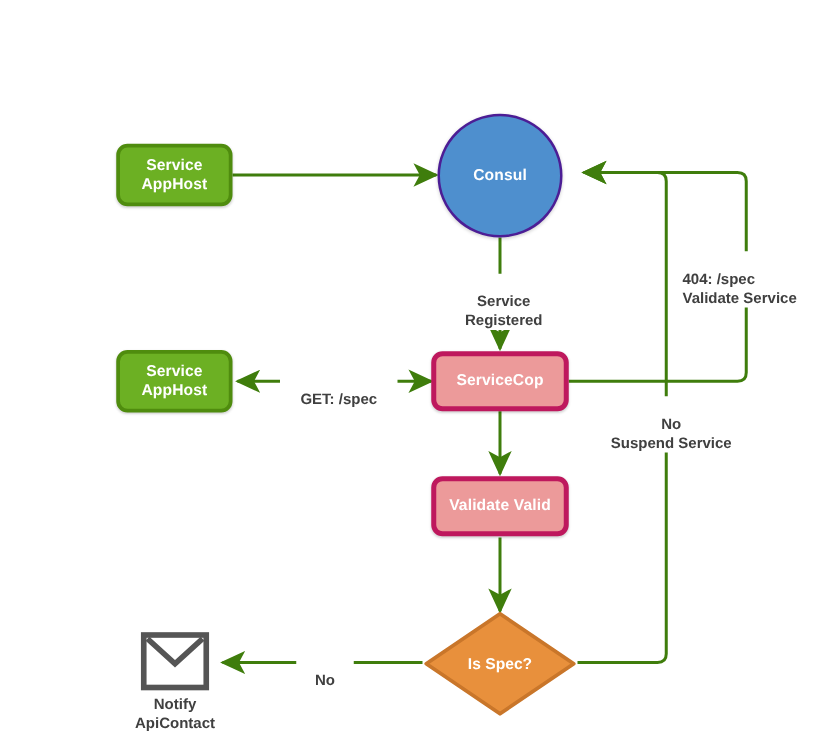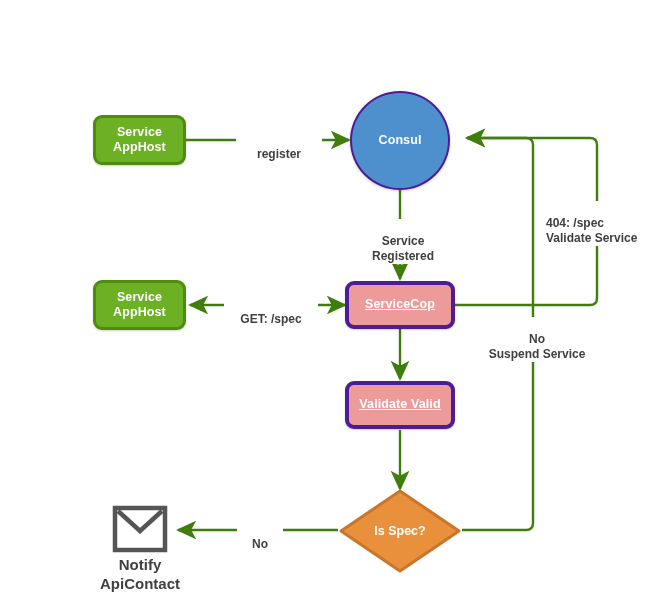--- a/index.html
+++ b/index.html
@@ -10,38 +10,38 @@
   }
   #canvas{position:absolute;left:0;top:0;width:572px;height:600px;}
   svg.edges{position:absolute;left:0;top:0;width:666px;height:600px;pointer-events:none;}
 
   .node{position:absolute;box-sizing:border-box;display:flex;align-items:center;
         justify-content:center;text-align:center;color:#ffffff;font-weight:bold;
         font-size:12.5px;line-height:1.22;letter-spacing:.1px;}
 
   .node-green{background:#6cb023;border:3px solid #4f8c0e;border-radius:9px;
               box-shadow:0 1px 2px rgba(0,0,0,.18);}
-  .node-red{background:#ec9a9a;border:4px solid #4c1d95;border-radius:9px;
-            box-shadow:0 1px 2px rgba(0,0,0,.18);text-decoration:underline;}
+  .node-red{background:#ec9a9a;border:4px solid #be185d;border-radius:9px;
+            box-shadow:0 1px 2px rgba(0,0,0,.18);}
   .node-circle{background:#4e8fce;border:2px solid #4c1d95;border-radius:50%;
                box-shadow:0 1px 3px rgba(0,0,0,.2);}
 
   .diamond-wrap{position:absolute;}
   .diamond-shape{position:absolute;left:0;top:0;width:100%;height:100%;}
   .diamond-label{position:absolute;left:0;top:0;width:100%;height:100%;
                  display:flex;align-items:center;justify-content:center;
                  color:#ffffff;font-weight:bold;font-size:12.5px;}
 
   .edge-label{position:absolute;color:#404040;font-size:12px;font-weight:bold;
               text-align:center;line-height:1.25;white-space:pre-line;
               background:#ffffff;padding:0 3px;}
 
   .mail-wrap{position:absolute;display:flex;flex-direction:column;align-items:center;}
   .mail-icon{width:56px;height:48px;}
-  .mail-caption{margin-top:3px;color:#404040;font-size:15px;font-weight:bold;
+  .mail-caption{margin-top:3px;color:#404040;font-size:12px;font-weight:bold;
                 text-align:center;line-height:1.25;white-space:pre-line;}
 </style>
 </head>
 <body>
 
 <div id="canvas">
 
   <svg class="edges" viewBox="0 0 666 600" xmlns="http://www.w3.org/2000/svg">
     <defs>
       <marker id="ah" markerWidth="9" markerHeight="9" refX="7.6" refY="4.5" orient="auto" markerUnits="strokeWidth">
@@ -103,23 +103,20 @@
 
   <div class="mail-wrap" style="left:110px;top:505px;width:60px;">
     <svg class="mail-icon" viewBox="0 0 56 48" xmlns="http://www.w3.org/2000/svg">
       <rect x="3" y="3" width="50" height="42" fill="#ffffff" stroke="#555555" stroke-width="4.5"></rect>
       <path d="M6,6 L28,26 L50,6" fill="none" stroke="#555555" stroke-width="4.5" stroke-linejoin="miter"></path>
     </svg>
     <div class="mail-caption">Notify
 ApiContact</div>
   </div>
 
-  <div class="edge-label" style="left:236px;top:132px;width:80px;">
-    <span>register</span>
-  </div>
 
   <div class="edge-label" style="left:353px;top:219px;width:94px;">
     <span style="white-space:pre-line;">Service
 Registered</span>
   </div>
 
   <div class="edge-label" style="left:224px;top:297px;width:88px;">
     <span>GET: /spec</span>
   </div>
 

